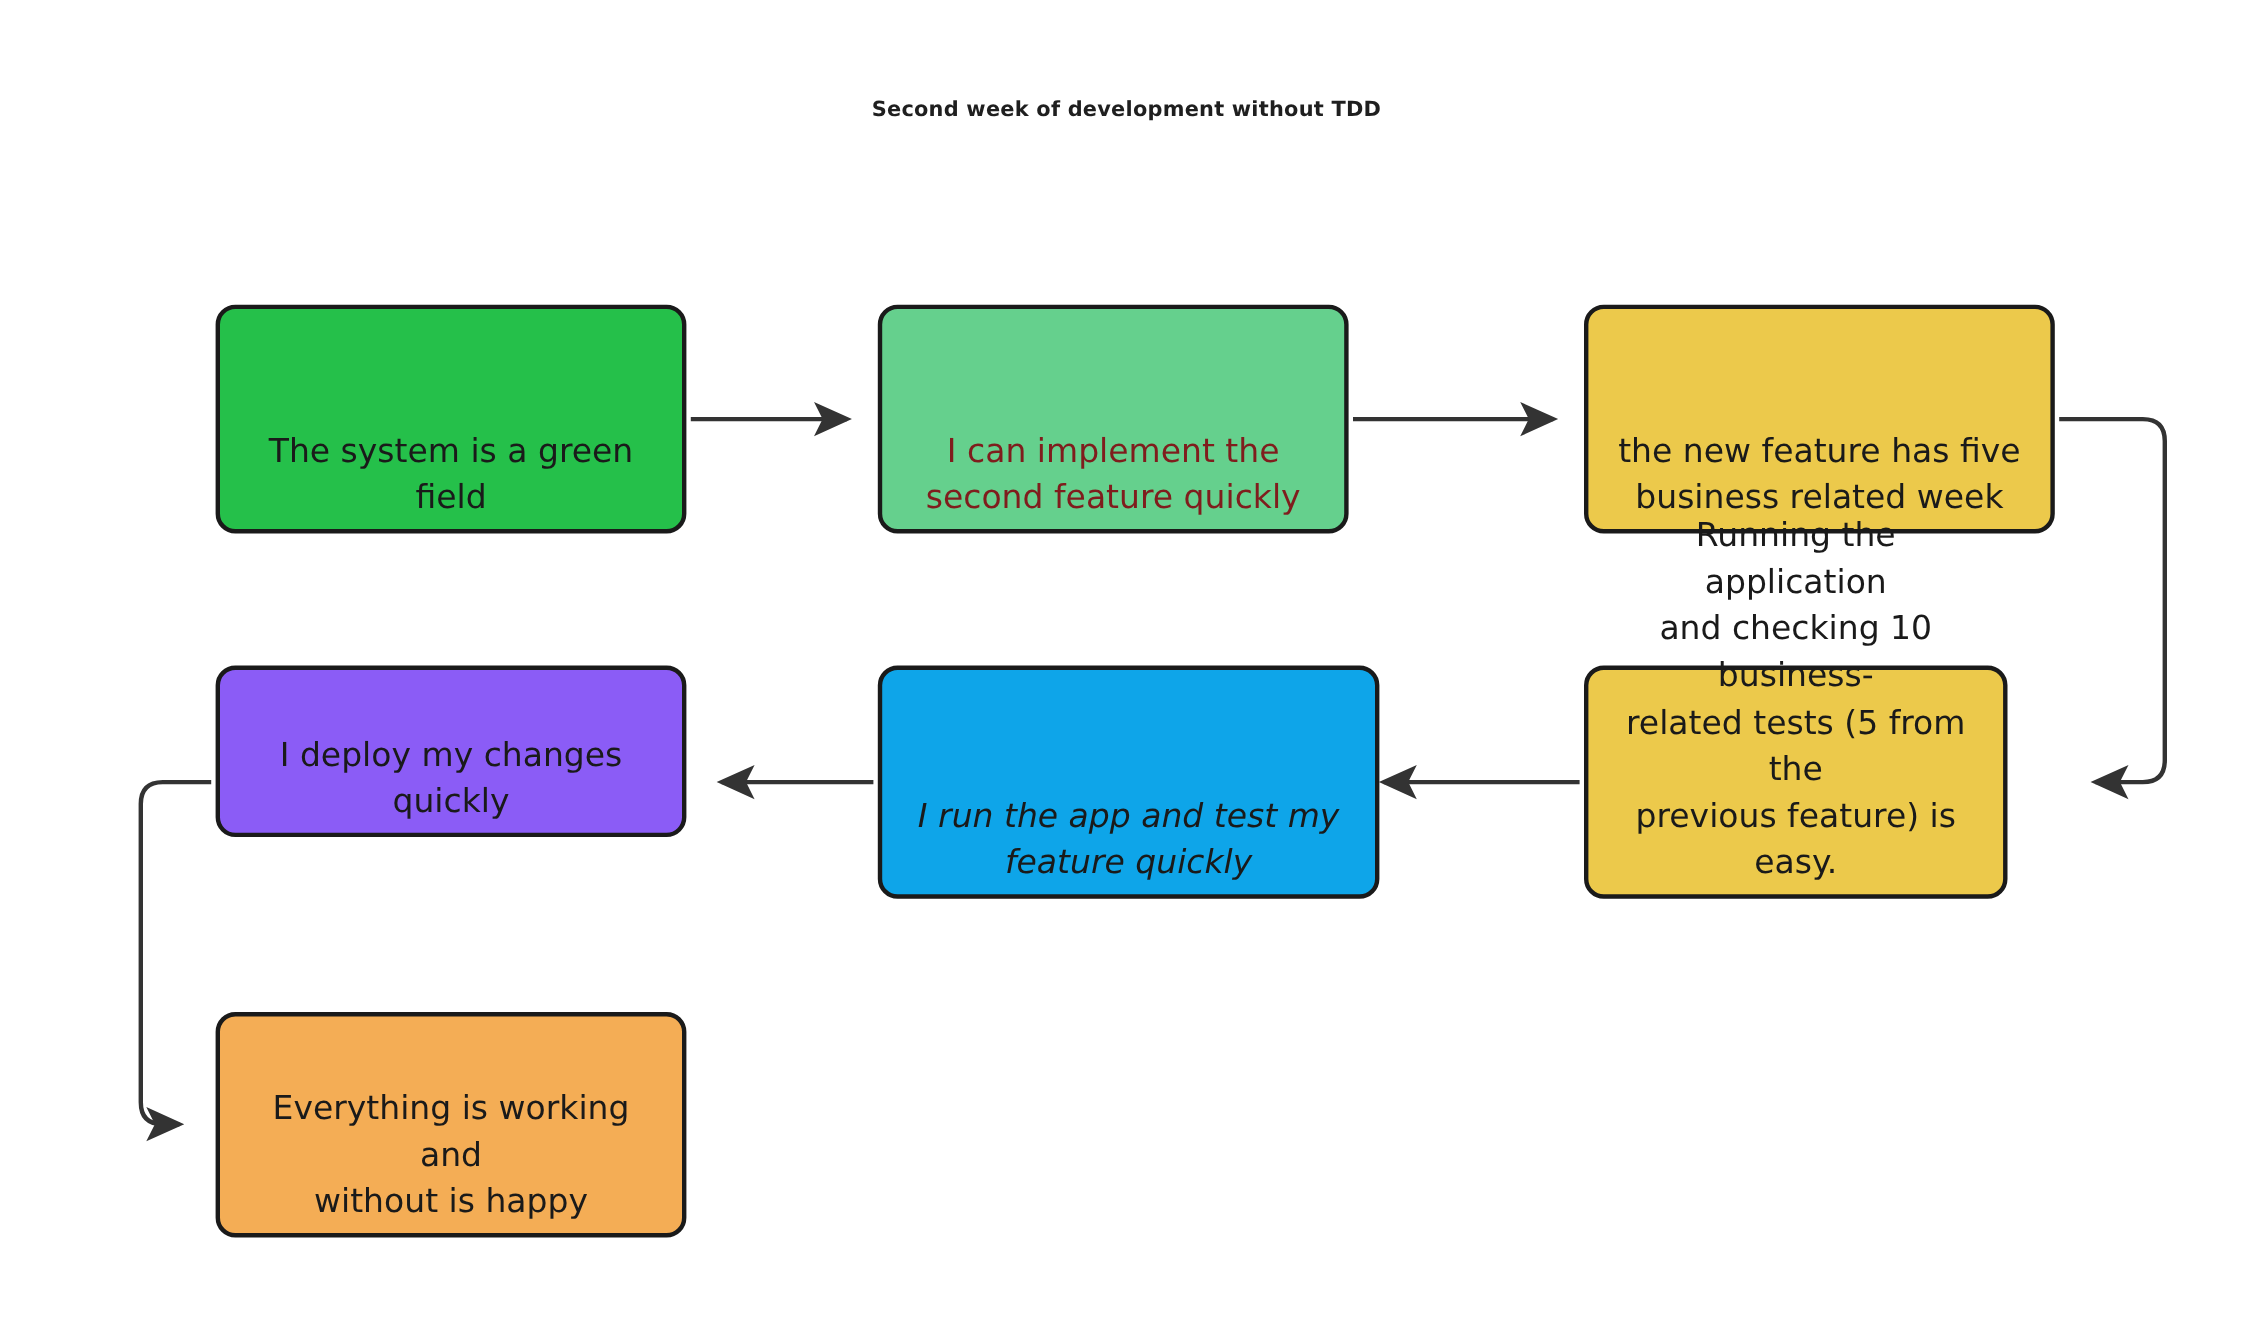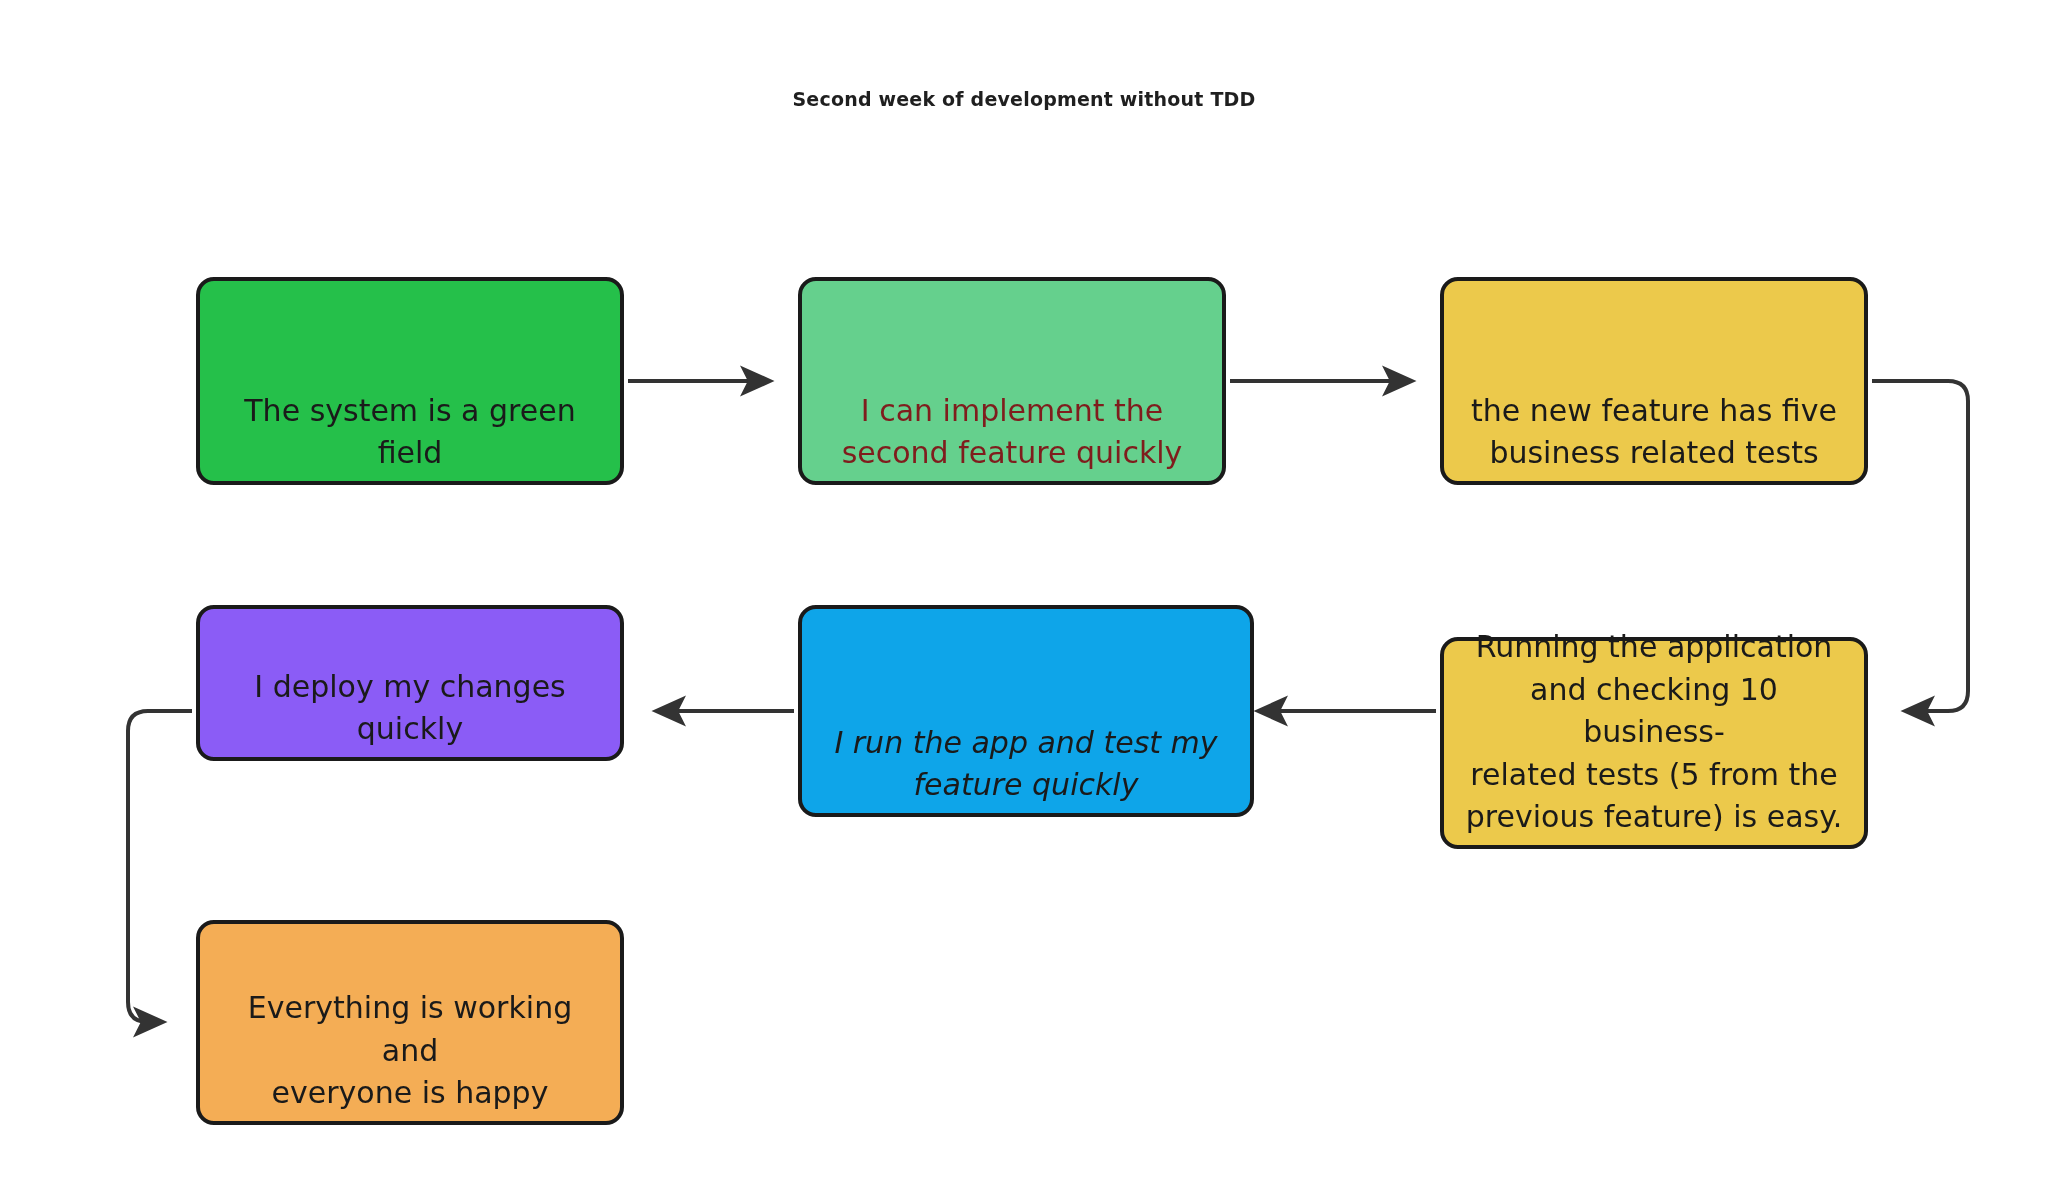--- a/index.html
+++ b/index.html
@@ -90,38 +90,38 @@
     <span class="label">The system is a green field</span>
   </div>
 
   <div class="node" style="left: 798px; top: 277px; width: 428px; height: 208px; background: rgb(101, 208, 141); border-color: rgb(26, 26, 26); color: #7f1d1d;">
     <span class="label">I can implement the
 second feature quickly</span>
   </div>
 
   <div class="node" style="left: 1440px; top: 277px; width: 428px; height: 208px; background: rgb(236, 201, 75); border-color: rgb(26, 26, 26); color: rgb(26, 26, 26);">
     <span class="label">the new feature has five
-business related tests</span>
+business related week</span>
   </div>
 
-  <div class="node" style="left: 1440px; top: 605px; width: 428px; height: 212px; background: rgb(236, 201, 75); border-color: rgb(26, 26, 26); color: rgb(26, 26, 26); margin-top: 32px;">
+  <div class="node" style="left: 1440px; top: 605px; width: 385px; height: 212px; background: rgb(236, 201, 75); border-color: rgb(26, 26, 26); color: rgb(26, 26, 26);">
     <span class="label">Running the application
 and checking 10 business-
 related tests (5 from the
 previous feature) is easy.</span>
   </div>
 
   <div class="node" style="left: 798px; top: 605px; width: 456px; height: 212px; background: #0ea5e9; border-color: rgb(26, 26, 26); color: rgb(26, 26, 26); font-style: italic;">
     <span class="label">I run the app and test my
 feature quickly</span>
   </div>
 
   <div class="node" style="left: 196px; top: 605px; width: 428px; height: 156px; background: #8b5cf6; border-color: rgb(26, 26, 26); color: rgb(26, 26, 26);">
     <span class="label">I deploy my changes
 quickly</span>
   </div>
 
   <div class="node" style="left: 196px; top: 920px; width: 428px; height: 205px; background: rgb(244, 173, 85); border-color: rgb(26, 26, 26); color: rgb(26, 26, 26);">
     <span class="label">Everything is working and
-everyone is happy</span>
+without is happy</span>
   </div>
 
 </div>
 
 </body></html>

